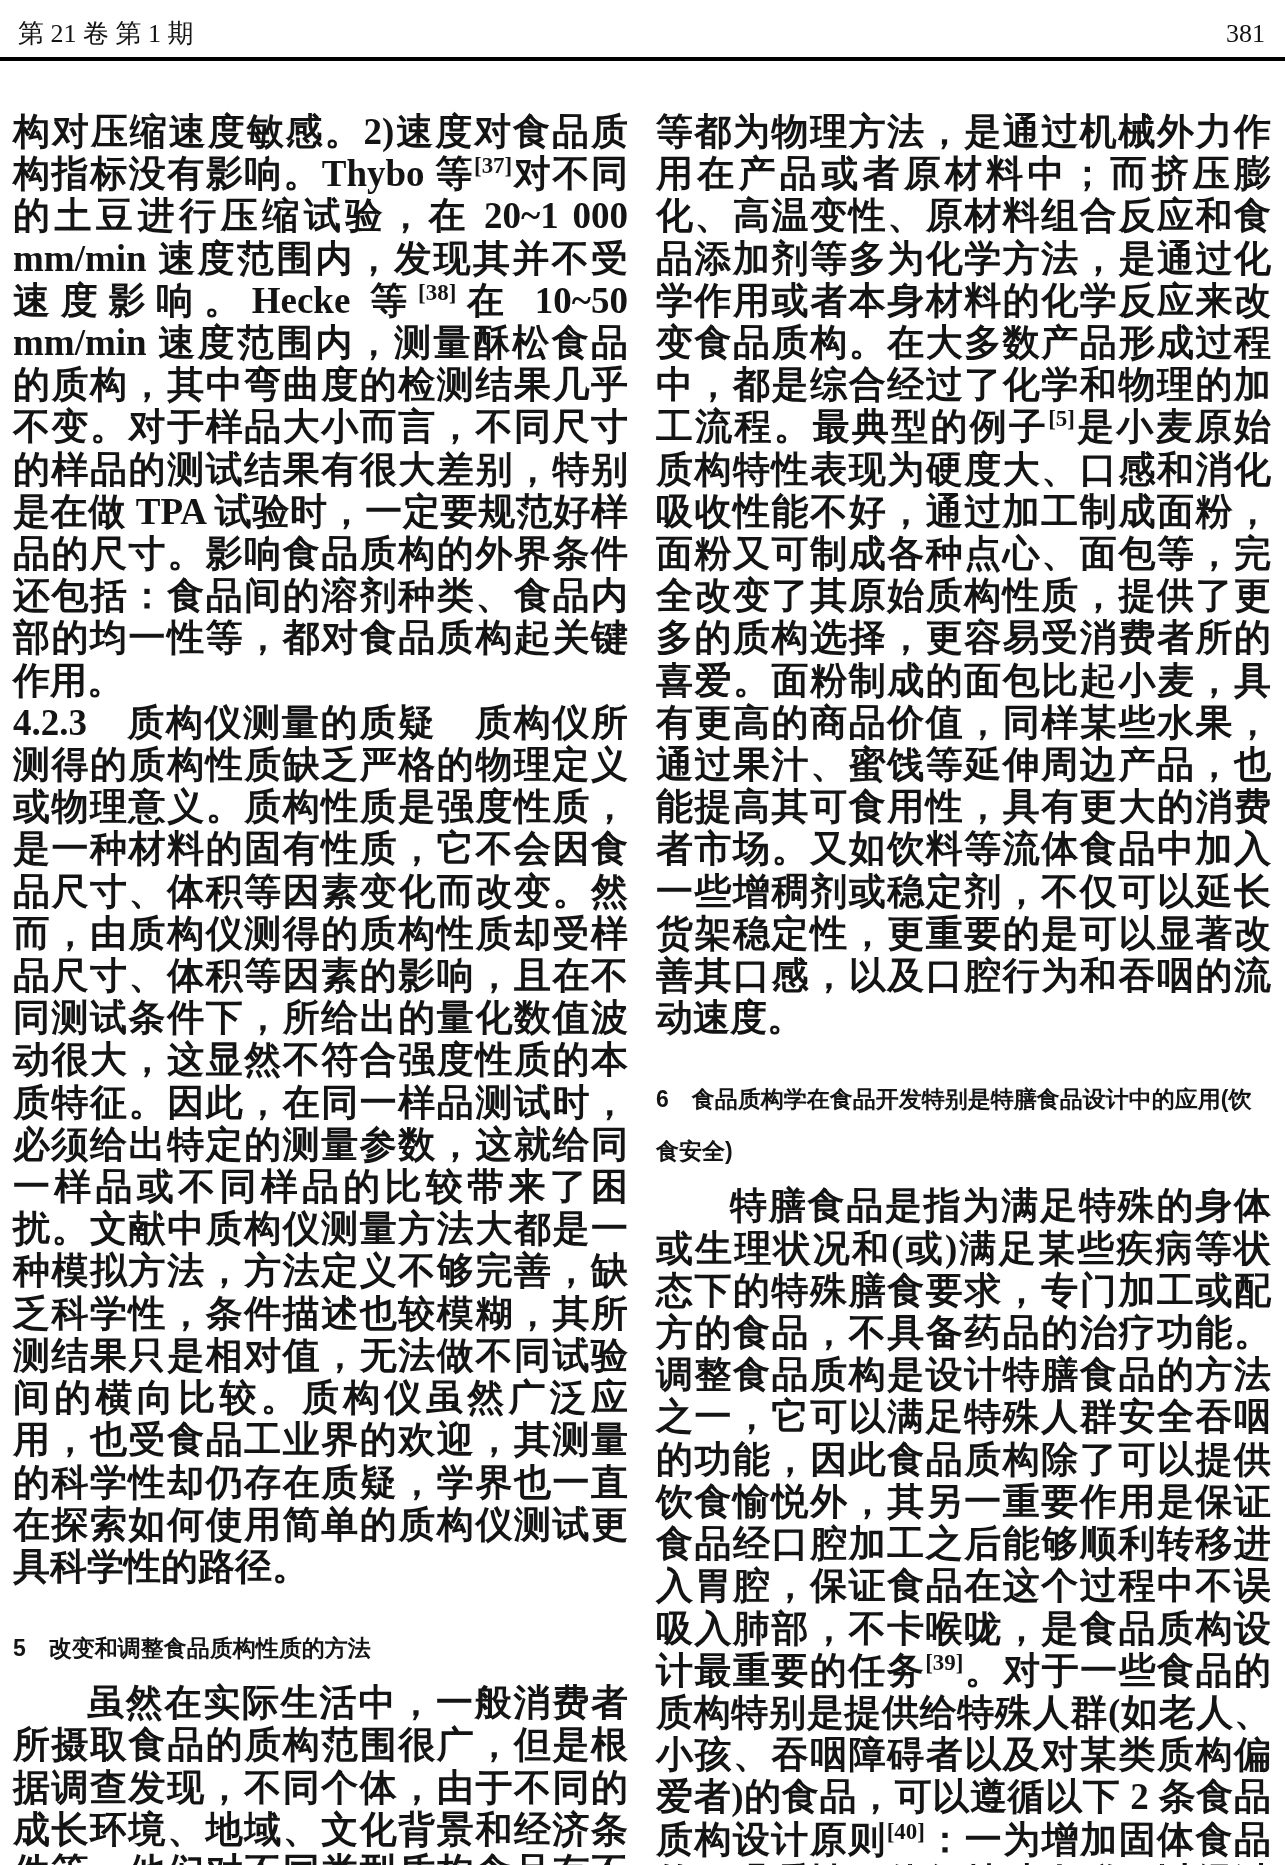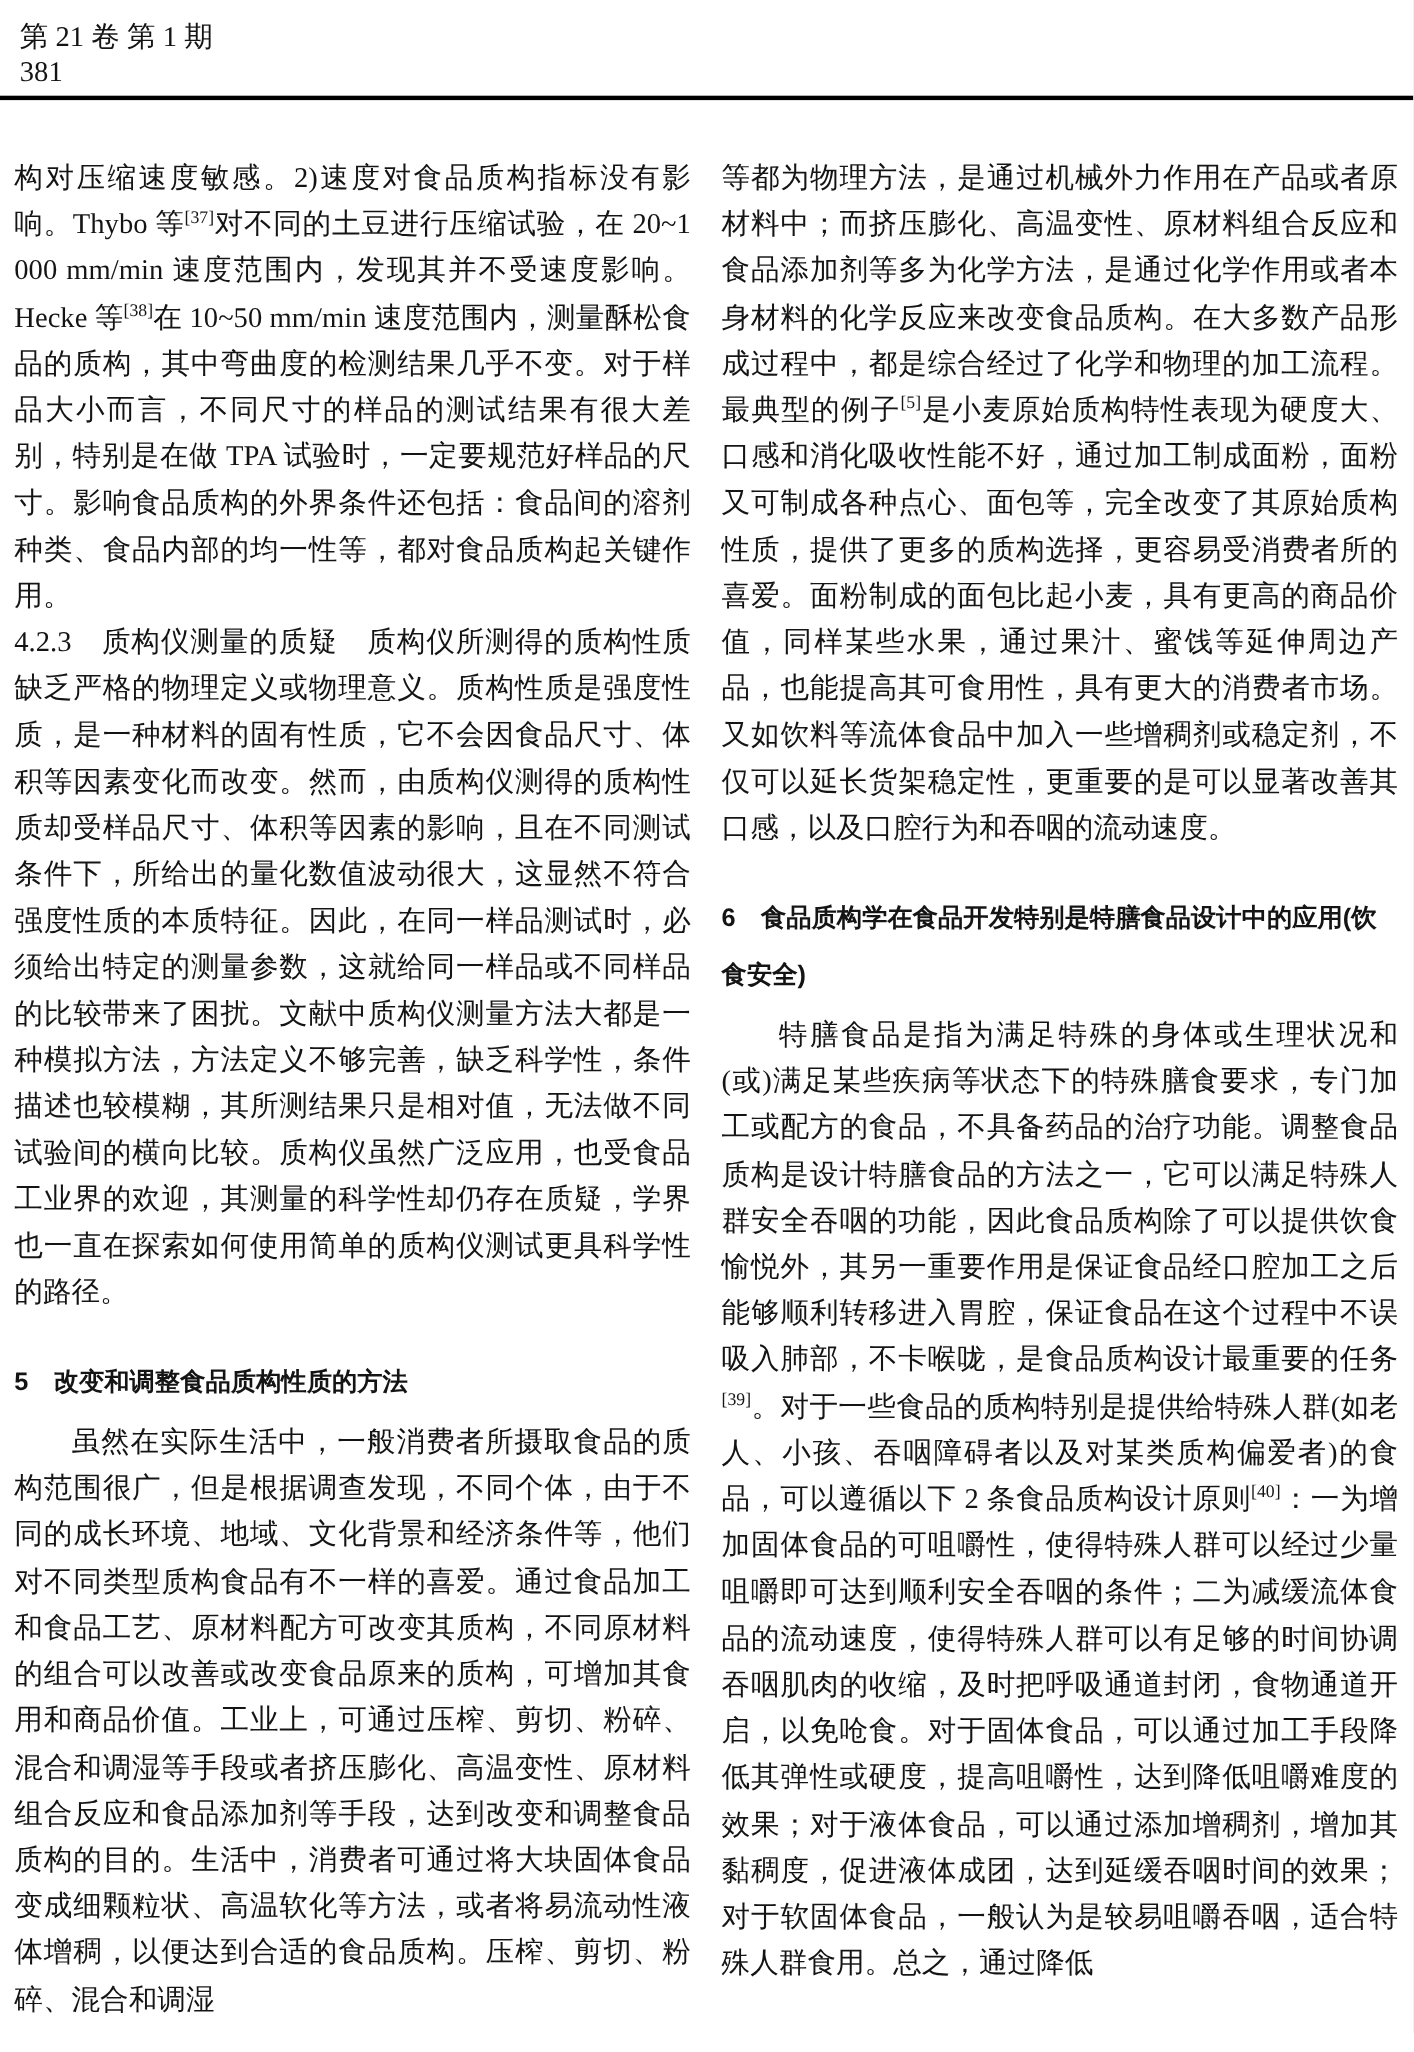--- a/index.html
+++ b/index.html
@@ -14,21 +14,20 @@
     box-sizing:border-box;
   }
   header.running-head{
     display:flex;
     align-items:baseline;
     justify-content:space-between;
     padding:16px 20px 6px 18px;
     font-size:26px;
     border-bottom:4px solid #000;
     margin:0 0 0 0;
-    flex-direction:column;
   }
   .head-left{white-space:nowrap;}
   .head-center{
     flex:1;
     text-align:center;
     letter-spacing:0.45em;
     white-space:nowrap;
   }
   .head-right{white-space:nowrap;}
   main.body-columns{
@@ -36,23 +35,24 @@
     gap:28px;
     padding:0 13px;
     margin-top:50px;
   }
   .col{
     width:615px;
     box-sizing:border-box;
   }
   .col p{
     margin:0;
-    font-size:26px;
+    font-size:37px;
     line-height:42.2px;
     text-align:justify;
+    font-weight:bold;
   }
   .col p.indent{ text-indent:2em; }
   .col p sup{
     font-size:0.62em;
     line-height:0;
     vertical-align:super;
   }
   h2.section-heading{
     font-family:"Liberation Sans","DejaVu Sans",sans-serif;
     font-weight:bold;

